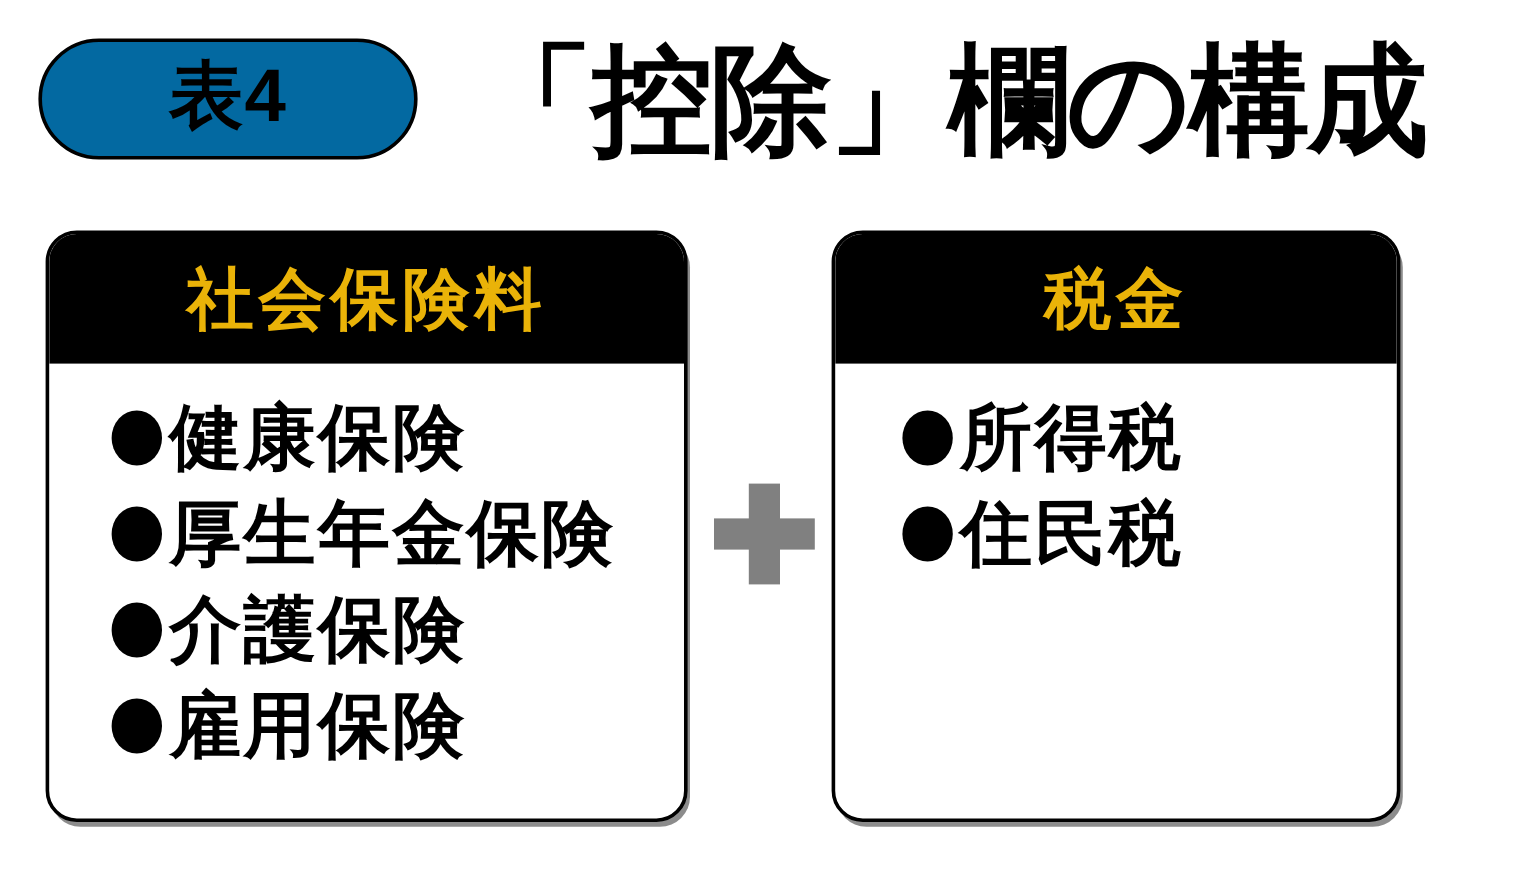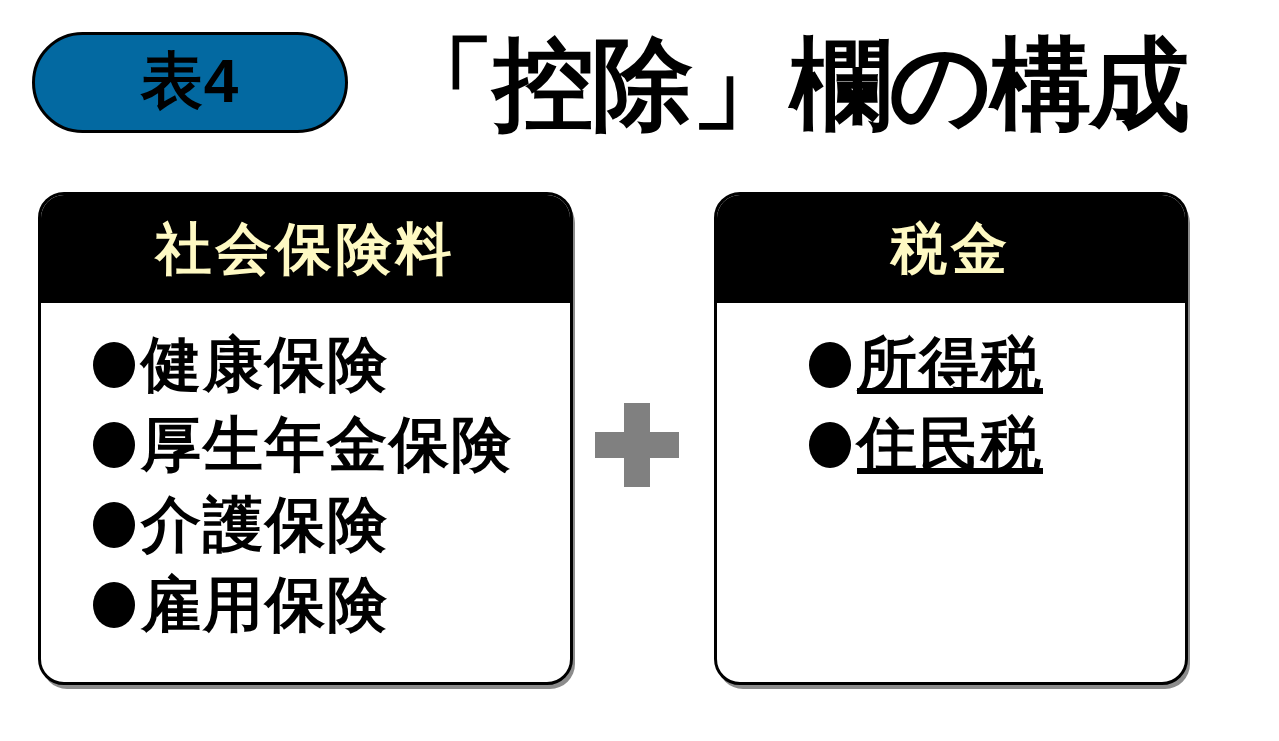--- a/index.html
+++ b/index.html
@@ -58,41 +58,41 @@
     position: absolute;
     top: 192px;
     height: 493px;
     background: #ffffff;
     border: 3px solid #000000;
     border-radius: 26px;
     box-shadow: 3px 5px 0 -1px #8c8c8c;
     overflow: hidden;
   }
   .box-left  { left: 38px;  width: 535px; }
-  .box-right { left: 714px; width: 474px; }
+  .box-right { left: 693px; width: 474px; }
 
   .box-header {
     height: 108px;
     background: #000000;
-    color: #fef9c3;
+    color: #eab308;
     display: flex;
     align-items: center;
     justify-content: center;
     font-size: 56px;
     font-weight: 700;
     letter-spacing: 4px;
     line-height: 1;
   }
 
   .box-body {
     list-style: none;
     padding-top: 22px;
   }
   .box-left  .box-body { padding-left: 52px; }
-  .box-right .box-body { padding-left: 92px; text-decoration: underline; }
+  .box-right .box-body { padding-left: 56px; }
 
   .item {
     height: 80px;
     display: flex;
     align-items: center;
     font-size: 60px;
     font-weight: 700;
     letter-spacing: 2px;
     white-space: nowrap;
     line-height: 1;

